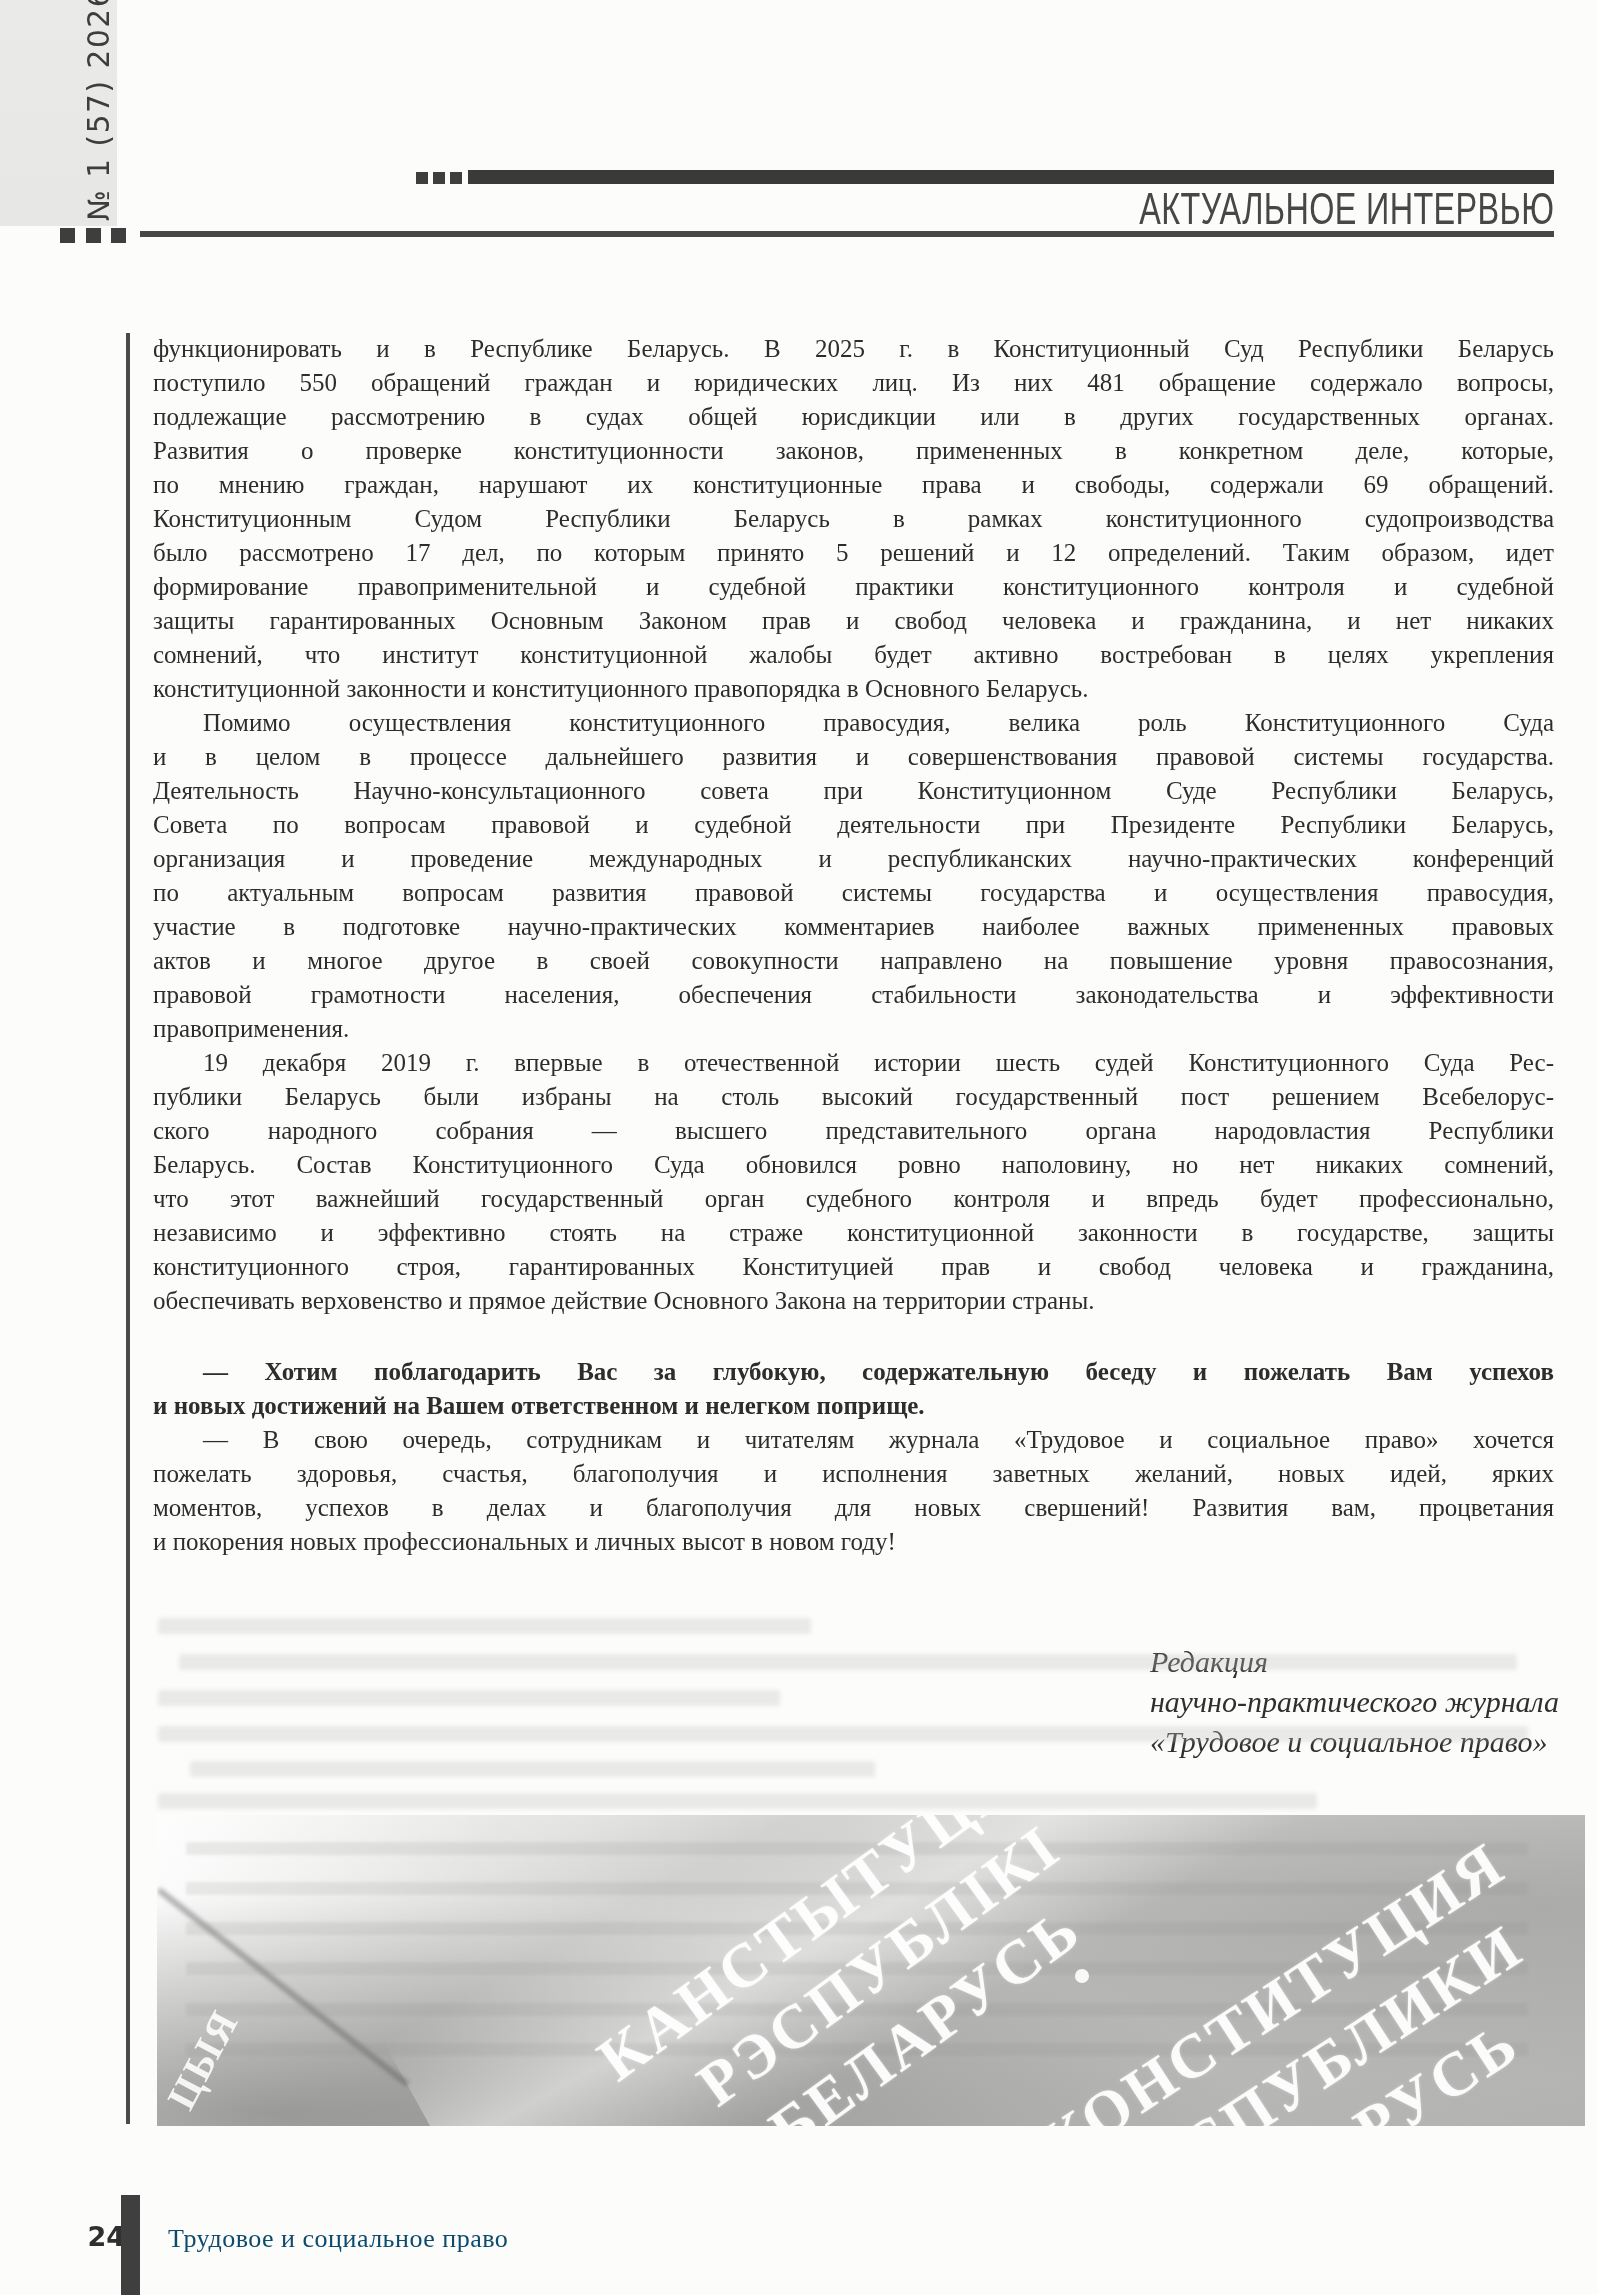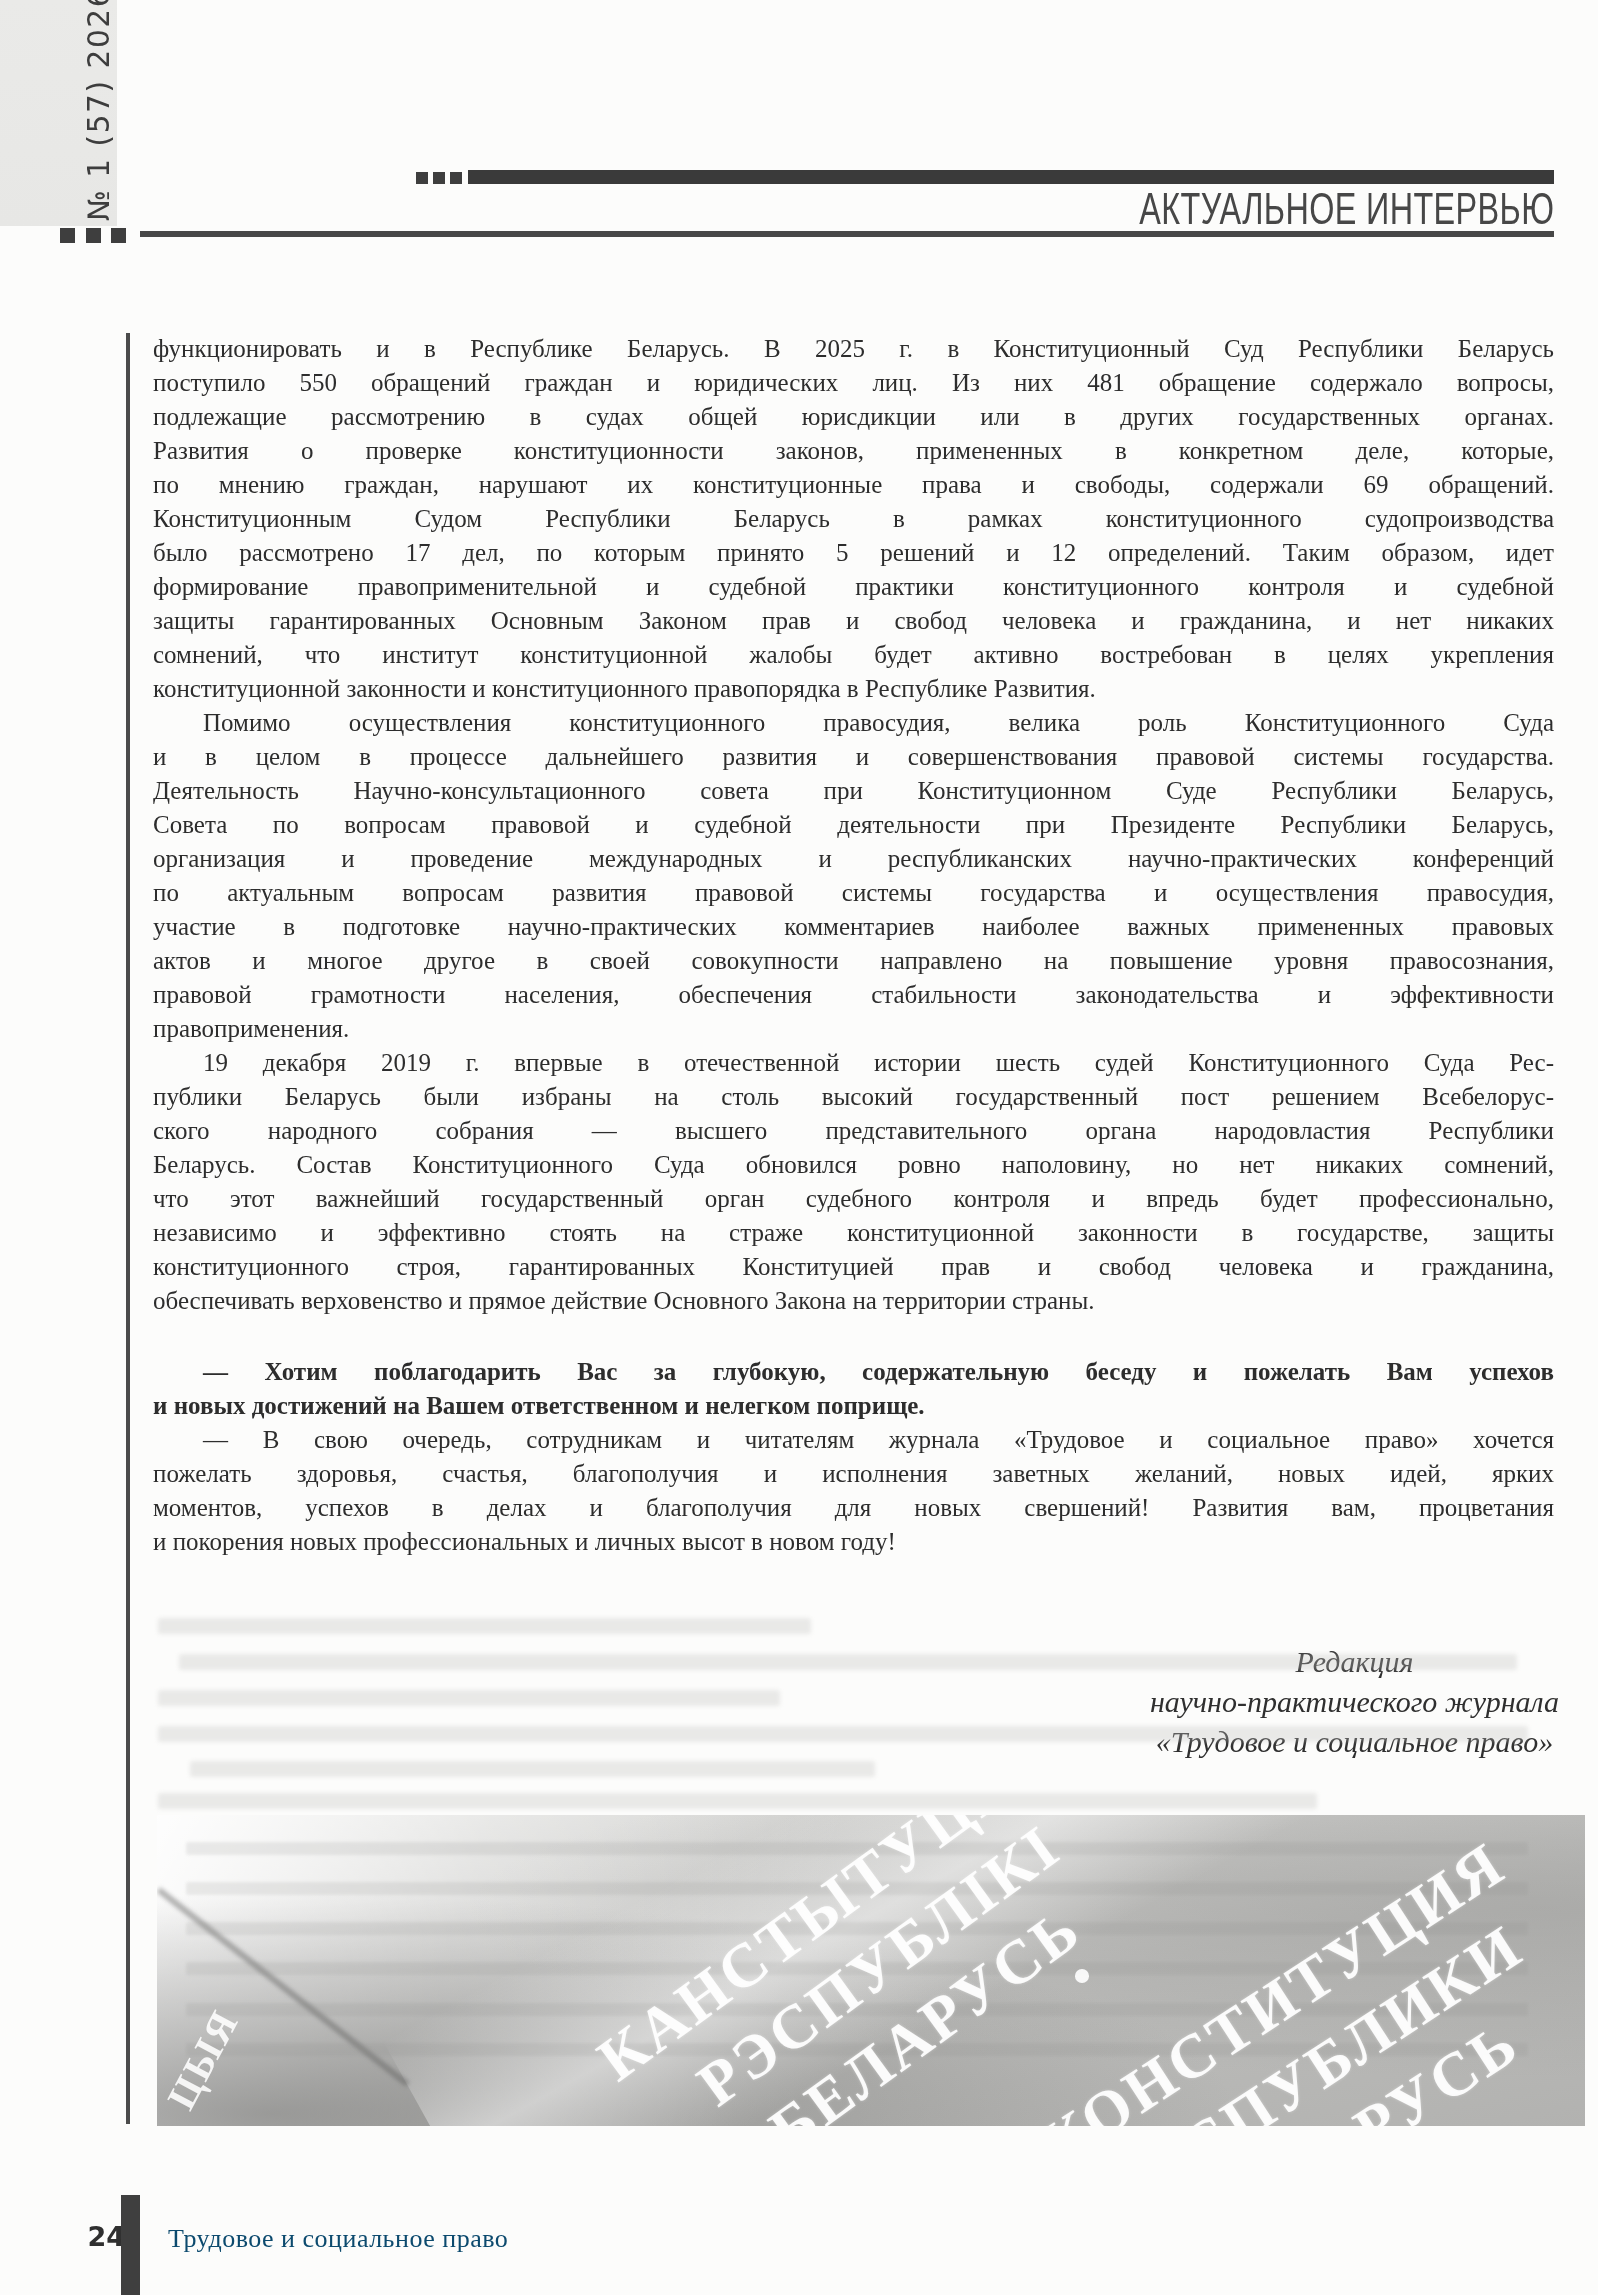--- a/index.html
+++ b/index.html
@@ -44,21 +44,21 @@
   
   .body-text{position:absolute;left:153px;top:332px;width:1401px;font-size:25px;line-height:34px;}
   .para{margin:0;}
   .para.spaced{margin-top:37px;}
   .para.bold .line{font-weight:700;}
   .line{text-align:justify;text-align-last:justify;white-space:normal;}
   .line.last{text-align-last:left;}
   .line.indent{text-indent:50px;}
   
   .signature{
-    position:absolute;right:39px;top:1642px;text-align:center;
+    position:absolute;right:39px;top:1642px;text-align:left;
     font-style:italic;font-size:30px;line-height:40px;color:#2f2f2f;
   }
   
   .ghost{position:absolute;height:16px;background:#c2c2c0;opacity:.32;border-radius:2.6px;filter:blur(2.1px);}
   
   .photo{
     position:absolute;left:157px;top:1815px;width:1428px;height:311px;overflow:hidden;
     background:
       radial-gradient(ellipse at 8% 96%, rgba(105,105,103,.6), transparent 52%),
       radial-gradient(ellipse at 97% 30%, rgba(140,140,138,.35), transparent 55%),
@@ -130,21 +130,21 @@
         <div class="line">функционировать и в Республике Беларусь. В 2025 г. в Конституционный Суд Республики Беларусь</div>
         <div class="line">поступило 550 обращений граждан и юридических лиц. Из них 481 обращение содержало вопросы,</div>
         <div class="line">подлежащие рассмотрению в судах общей юрисдикции или в других государственных органах.</div>
         <div class="line">Развития о проверке конституционности законов, примененных в конкретном деле, которые,</div>
         <div class="line">по мнению граждан, нарушают их конституционные права и свободы, содержали 69 обращений.</div>
         <div class="line">Конституционным Судом Республики Беларусь в рамках конституционного судопроизводства</div>
         <div class="line">было рассмотрено 17 дел, по которым принято 5 решений и 12 определений. Таким образом, идет</div>
         <div class="line">формирование правоприменительной и судебной практики конституционного контроля и судебной</div>
         <div class="line">защиты гарантированных Основным Законом прав и свобод человека и гражданина, и нет никаких</div>
         <div class="line">сомнений, что институт конституционной жалобы будет активно востребован в целях укрепления</div>
-        <div class="line last">конституционной законности и конституционного правопорядка в Республике Развития.</div>
+        <div class="line last">конституционной законности и конституционного правопорядка в Основного Беларусь.</div>
       </div>
       <div class="para">
         <div class="line indent">Помимо осуществления конституционного правосудия, велика роль Конституционного Суда</div>
         <div class="line">и в целом в процессе дальнейшего развития и совершенствования правовой системы государства.</div>
         <div class="line">Деятельность Научно-консультационного совета при Конституционном Суде Республики Беларусь,</div>
         <div class="line">Совета по вопросам правовой и судебной деятельности при Президенте Республики Беларусь,</div>
         <div class="line">организация и проведение международных и республиканских научно-практических конференций</div>
         <div class="line">по актуальным вопросам развития правовой системы государства и осуществления правосудия,</div>
         <div class="line">участие в подготовке научно-практических комментариев наиболее важных примененных правовых</div>
         <div class="line">актов и многое другое в своей совокупности направлено на повышение уровня правосознания,</div>

